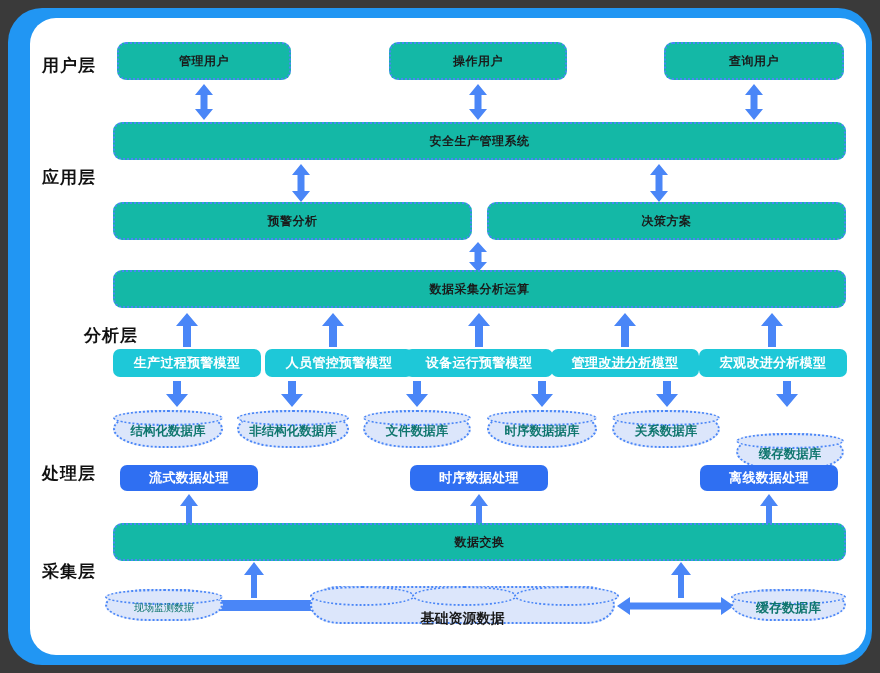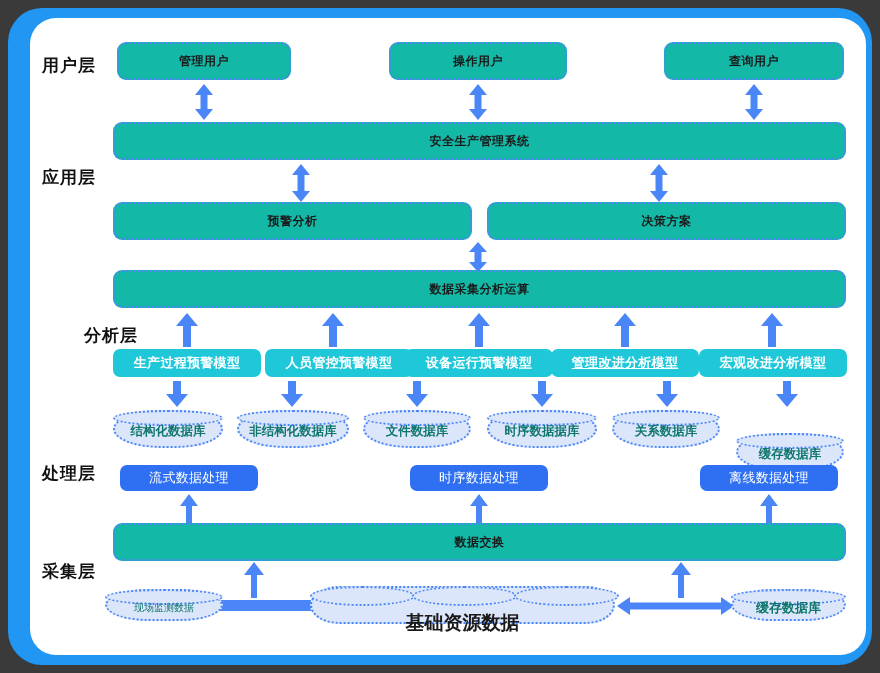--- a/index.html
+++ b/index.html
@@ -44,21 +44,21 @@
     display:flex;align-items:center;justify-content:center;
     color:#ffffff;font-size:13px;font-weight:700;
     white-space:nowrap;letter-spacing:.3px;
   }
 
   
   .proc{
     position:absolute;box-sizing:border-box;
     background:#2f6ff2;border-radius:7px;
     display:flex;align-items:center;justify-content:center;
-    color:#ffffff;font-size:13px;font-weight:400;
+    color:#ffffff;font-size:13px;font-weight:700;
     white-space:nowrap;letter-spacing:.3px;
   }
 
   
   .cyl{
     position:absolute;box-sizing:border-box;
     background:#dce6fb;
     border:2px dotted #4a86f7;
     border-radius:50%/22px;
     display:flex;align-items:center;justify-content:center;
@@ -78,21 +78,21 @@
     background:#dce6fb;border:2px dotted #4a86f7;
     border-radius:40px/26px;
   }
   .cylwide .seg{
     position:absolute;top:-2px;height:20px;
     border:2px dotted #4a86f7;border-radius:50%;
     background:#dce6fb;box-sizing:border-box;
   }
   .cylwide .lbl{
     position:absolute;left:0;right:0;top:22px;
-    text-align:center;color:#1a1a1a;font-size:19px;font-weight:700;
+    text-align:center;color:#1a1a1a;font-size:14px;font-weight:700;
     z-index:5;
   }
 
   
   .ar{position:absolute;}
   .ar svg{display:block;}
 </style>
 </head>
 <body>
 

